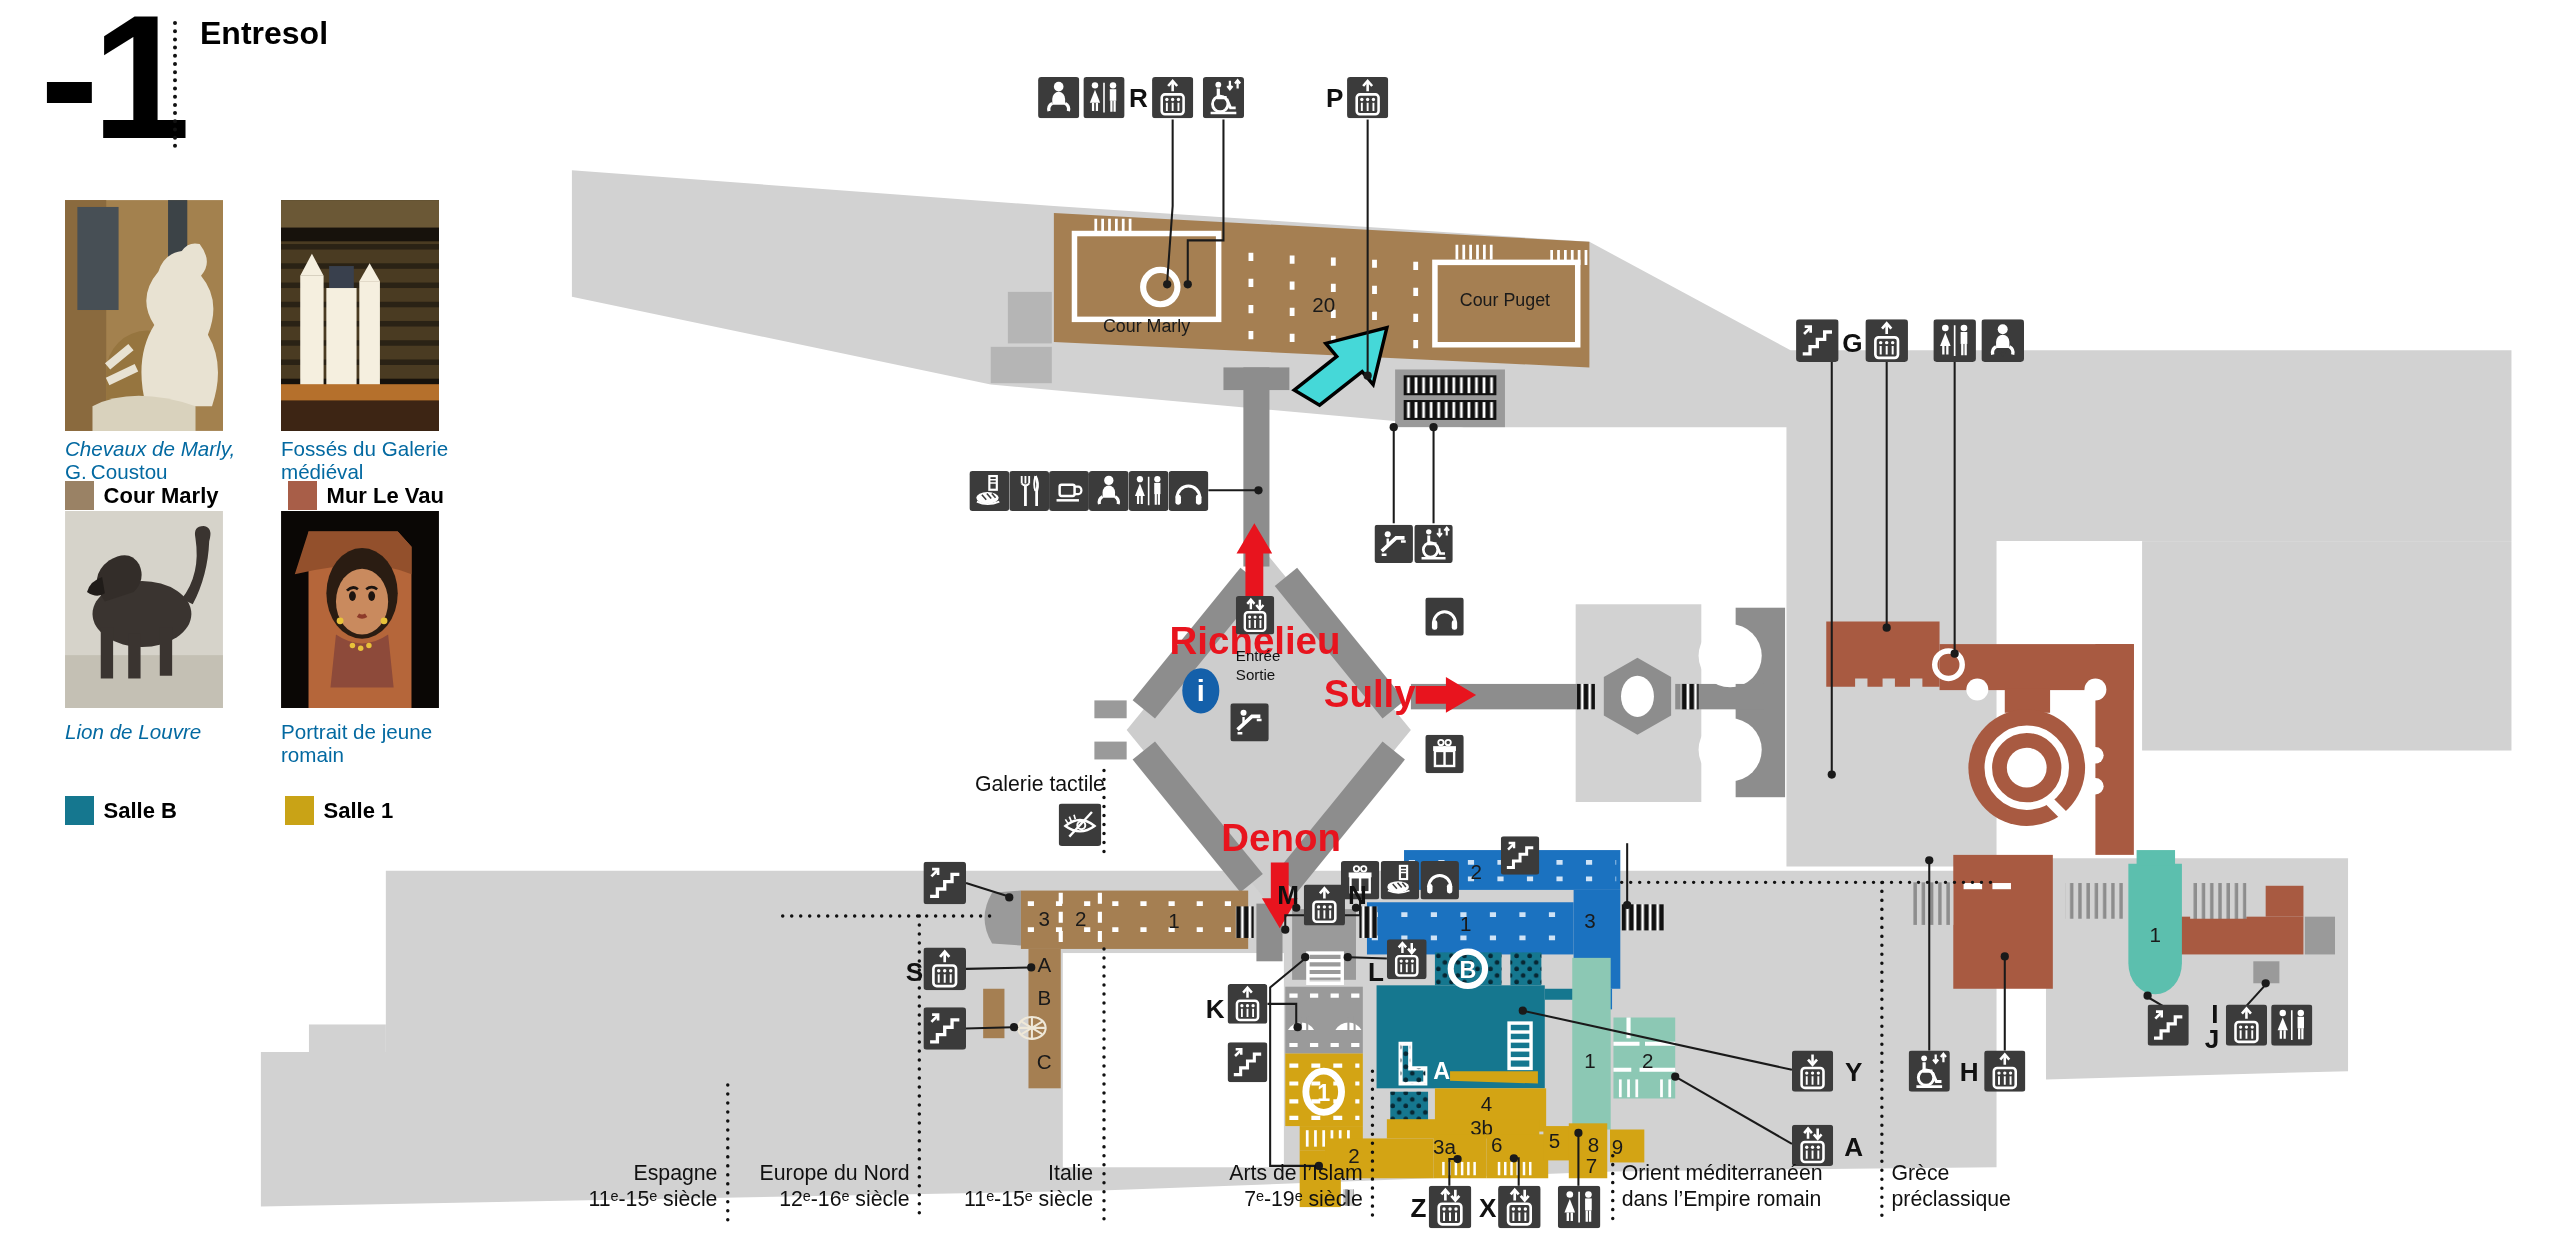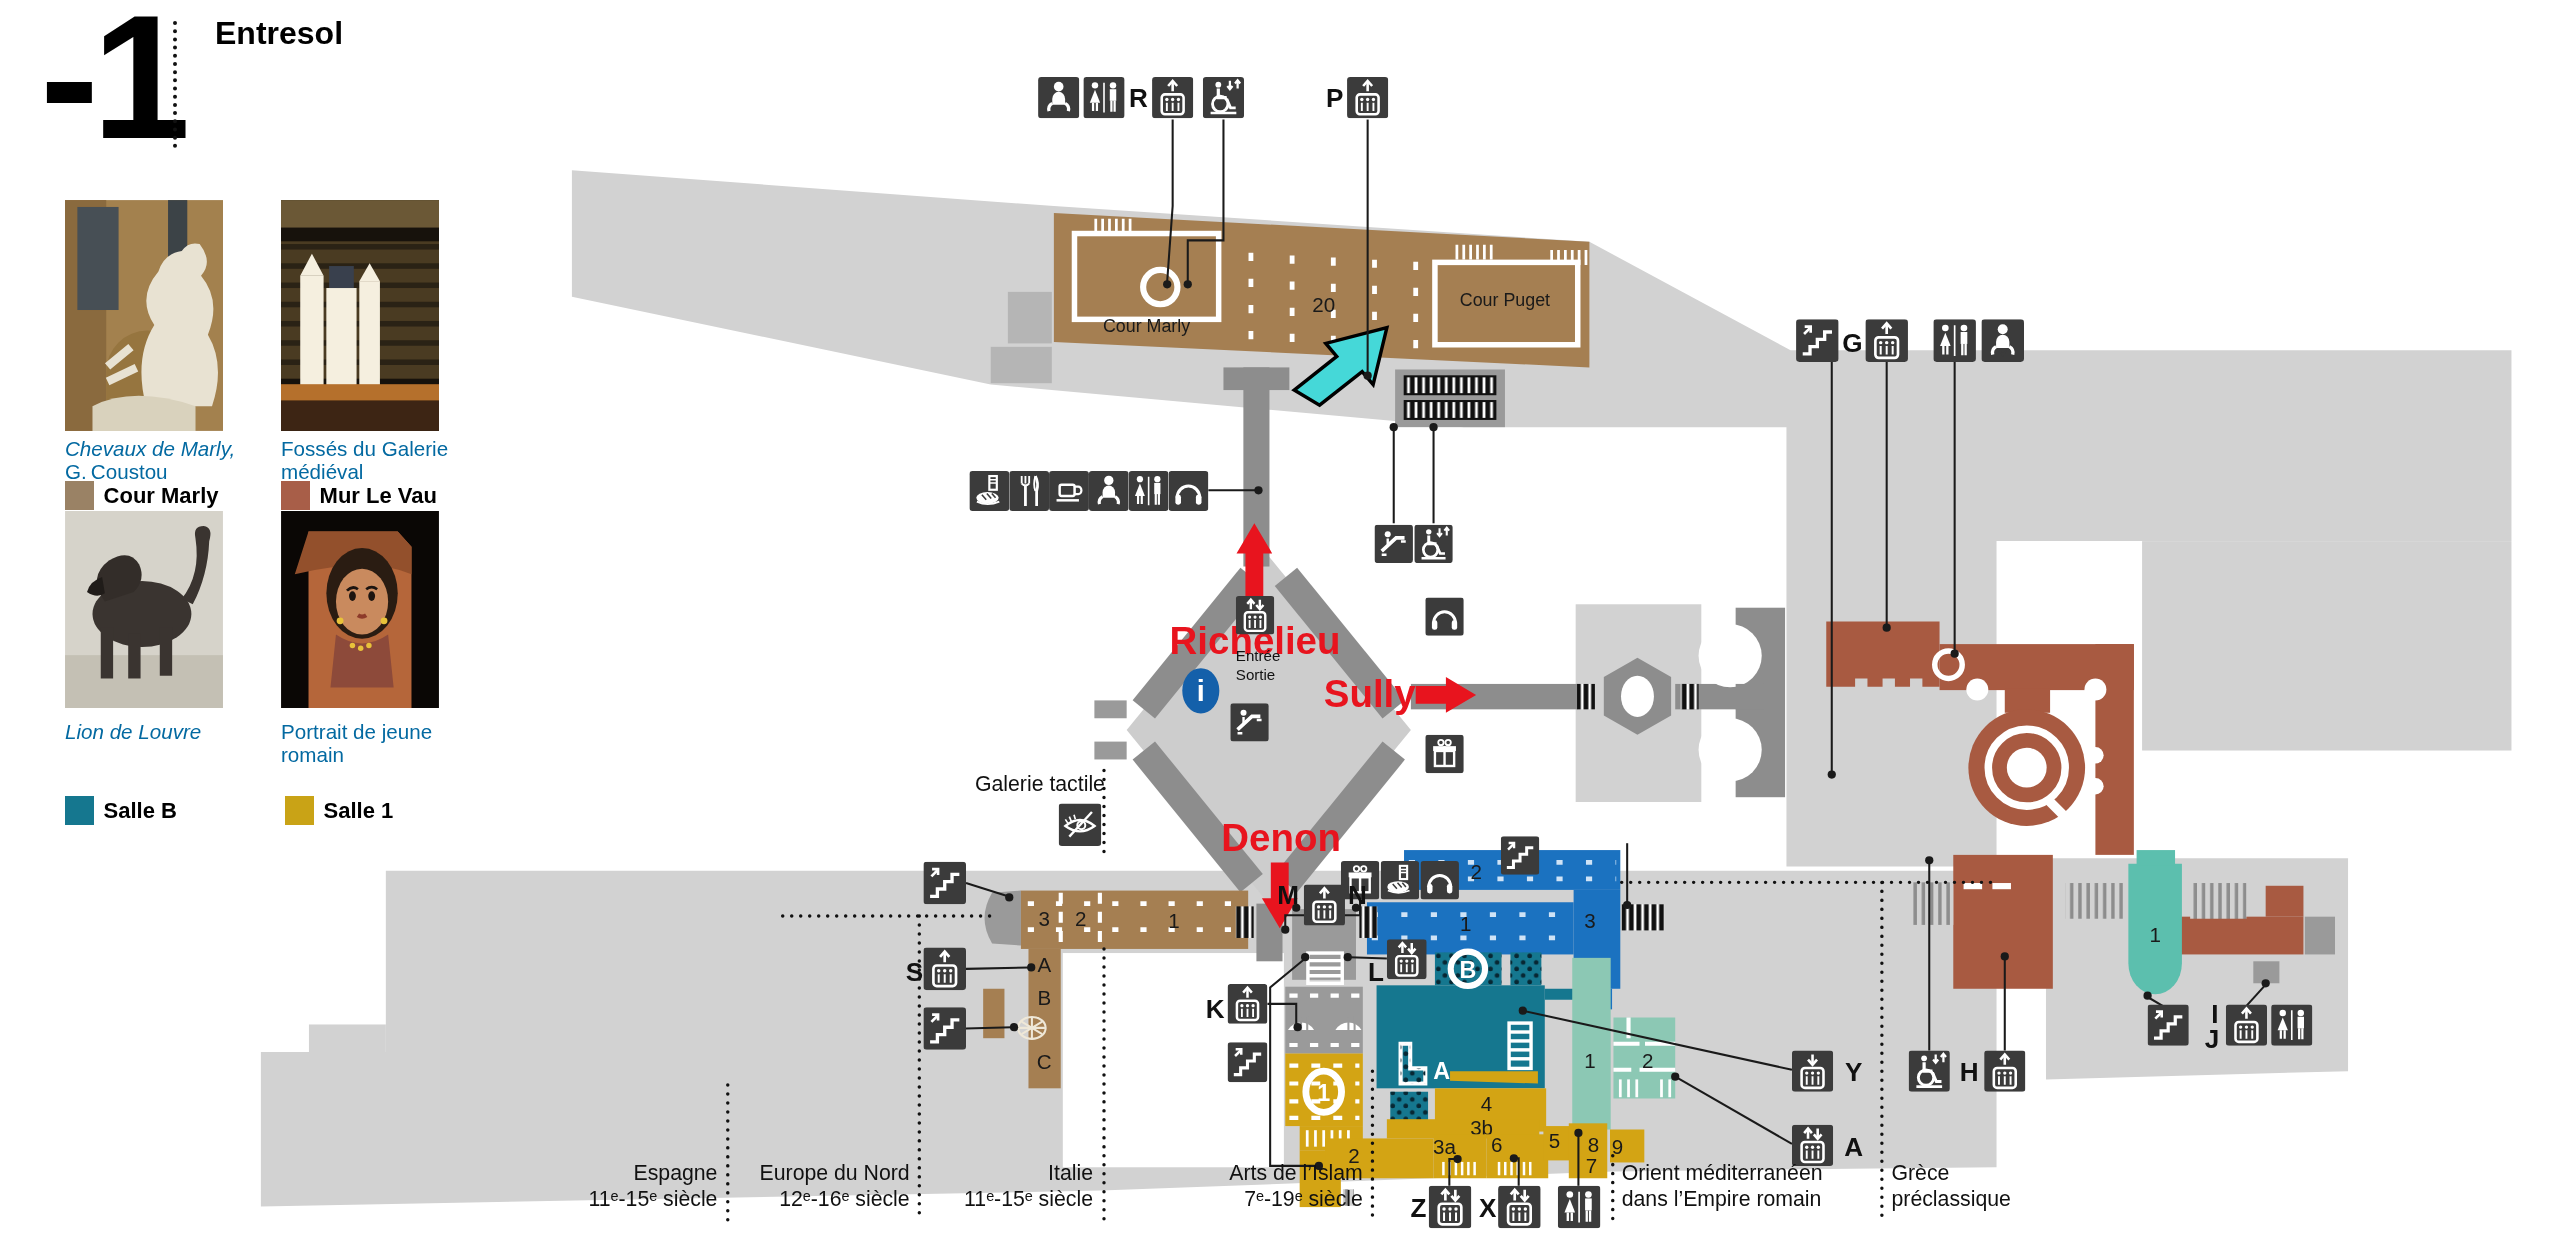--- a/index.html
+++ b/index.html
@@ -1,21 +1,21 @@
 <!DOCTYPE html>
 <html style="font-size:11px"><head>
 <meta charset="utf-8">
 <style>
   html,body{margin:0;padding:0;background:#fff;}
   body{width:2576px;height:1258px;position:relative;font-family:"Liberation Sans",sans-serif;overflow:hidden;}
   .abs{position:absolute;}
   
   #level{left:40px;top:-25px;font-size:177px;font-weight:bold;letter-spacing:-6.9px;color:#000;}
   #hsep{left:173px;top:20.6px;height:127px;width:0;border-left:4.1px dotted #111;}
-  #title{left:200px;top:15px;font-size:32px;font-weight:bold;color:#000;margin-left:15px;}
+  #title{left:200px;top:15px;font-size:32px;font-weight:bold;color:#000;}
   
   .photo{position:absolute;width:158px;overflow:hidden;}
   .cap{position:absolute;font-size:20.6px;color:#0369a1;line-height:23px;white-space:pre;}
   .cap i{font-style:italic;}
   .legend{position:absolute;display:flex;align-items:center;gap:9.6px;}
   .legend .lab{font-size:22px;font-weight:bold;color:#000;}
   svg text{font-family:"Liberation Sans",sans-serif;}
   .rlab{fill:#e8141e;font-weight:bold;font-size:56px;}
   .maplab{fill:#1a1a1a;font-size:26px;}
   .room{fill:#1a1a1a;font-size:30px;font-weight:normal;}
@@ -108,21 +108,21 @@
 </div>
 
 <div class="cap" style="left:65px;top:437px"><i>Chevaux de Marly,</i><br><span>G. Coustou</span></div>
 <div class="cap" style="left:281px;top:437px"><span>Fossés du Galerie</span><br><span>médiéval</span></div>
 <div class="legend" style="left:65px;top:481px">
   <svg width="29" height="29" viewBox="0 0 42 42">
       <rect width="42" height="42" fill="#9a8265"></rect>
     </svg>
   <span class="lab">Cour Marly</span>
 </div>
-<div class="legend" style="left:281px;top:481px">
+<div class="legend" style="left:288px;top:481px">
   <svg width="29" height="29" viewBox="0 0 42 42">
       <rect width="42" height="42" fill="#a85e48"></rect>
     </svg>
   <span class="lab">Mur Le Vau</span>
 </div>
 <div class="cap" style="left:65px;top:720px"><i>Lion de Louvre</i></div>
 <div class="cap" style="left:281px;top:720px"><span>Portrait de jeune</span><br><span>romain</span></div>
 <div class="legend" style="left:65px;top:796px">
   <svg width="29" height="29" viewBox="0 0 42 42">
       <rect width="42" height="42" fill="#15778f"></rect>

